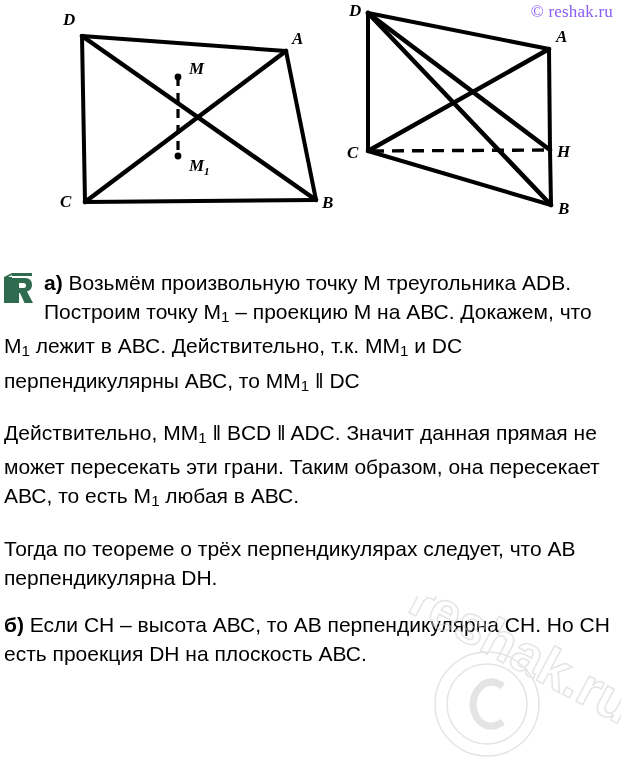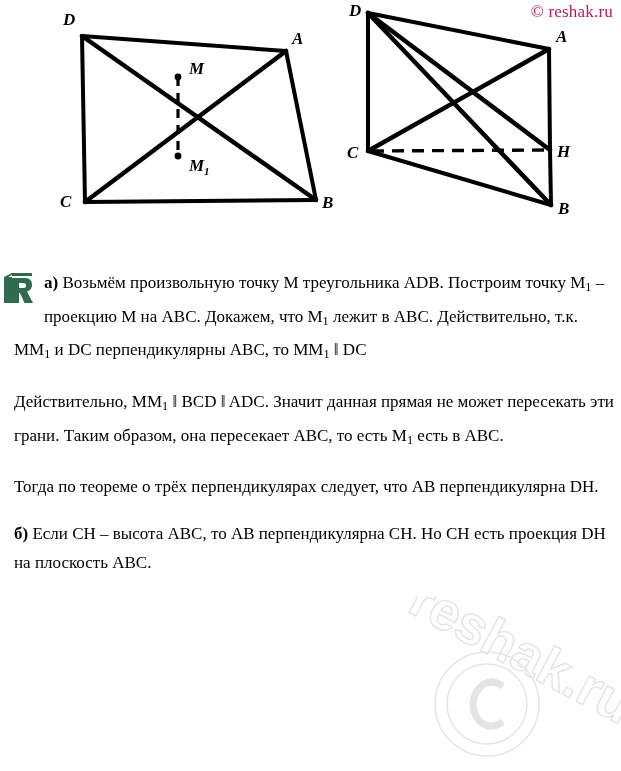--- a/index.html
+++ b/index.html
@@ -16,21 +16,21 @@
     color: #000000;
   }
 
   
   #copyright {
     position: absolute;
     top: 2px;
     right: 8px;
     font-size: 17px;
     font-family: "Liberation Serif", "DejaVu Serif", serif;
-    color: #be185d;
+    color: #8b5cf6;
     letter-spacing: 0.2px;
     white-space: nowrap;
   }
 
   
   #figures {
     position: absolute;
     left: 0;
     top: 0;
     width: 621px;
@@ -54,26 +54,26 @@
   }
 
   
   #body-text {
     position: absolute;
     left: 0;
     top: 268px;
     width: 621px;
   }
   .para {
-    font-size: 17px;
+    font-size: 21px;
     line-height: 29px;
     color: #000;
-    margin: 0 0 18px 10px;
+    margin: 0 0 18px 0;
     padding: 0 4px 0 4px;
-    font-family: Liberation Serif, serif;
+    font-family: Liberation Sans, sans-serif;
   }
   .para.first {
     text-indent: 0;
   }
   .lead {
     font-weight: bold;
   }
   .sub {
     font-size: 0.72em;
     vertical-align: -0.22em;
@@ -161,21 +161,21 @@
       <path d="M2 5 L10 1 L14 1 L6 5 Z" fill="#2f6b4f"></path>
       <path d="M10 1 L30 1 L30 4 L10 4 Z" fill="#2f6b4f"></path>
 
       <path d="M10 6 L23 6 Q30 6 30 13 Q30 18 25 19.5 L31 31 L22.5 31 L18 21 L17 21 L17 31 L10 31 Z" fill="#2f6b4f"></path>
       <path d="M17 11 L21.5 11 Q24 11 24 13.5 Q24 16 21.5 16 L17 16 Z" fill="#ffffff"></path>
     </svg>
   </span>
 
   <p class="para first"><span class="lead">а)</span><span> Возьмём произвольную точку М треугольника ADB. Построим точку М</span><span class="sub">1</span><span> – проекцию М на АВС. Докажем, что М</span><span class="sub">1</span><span> лежит в АВС. Действительно, т.к. ММ</span><span class="sub">1</span><span> и DC перпендикулярны АВС, то ММ</span><span class="sub">1</span><span> ‖ DC</span></p>
 
-  <p class="para"><span>Действительно, ММ</span><span class="sub">1</span><span> ‖ BCD ‖ ADC. Значит данная прямая не может пересекать эти грани. Таким образом, она пересекает АВС, то есть М</span><span class="sub">1</span><span> есть в АВС.</span></p>
+  <p class="para"><span>Действительно, ММ</span><span class="sub">1</span><span> ‖ BCD ‖ ADC. Значит данная прямая не может пересекать эти грани. Таким образом, она пересекает АВС, то есть М</span><span class="sub">1</span><span> любая в АВС.</span></p>
 
 
   <p class="para"><span>Тогда по теореме о трёх перпендикулярах следует, что АВ перпендикулярна DH.</span></p>
 
   <p class="para"><span class="lead">б)</span><span> Если CH – высота АВС, то АВ перпендикулярна CH. Но CH есть проекция DH на плоскость АВС.</span></p>
 
 </div>
 
 <div id="watermark">
   <svg width="230" height="175" viewBox="0 0 230 175" xmlns="http://www.w3.org/2000/svg">

